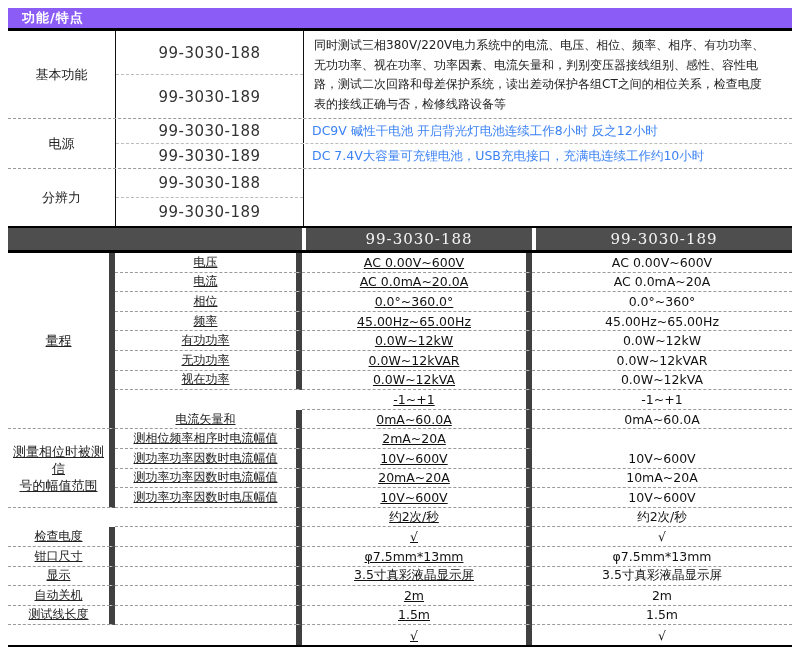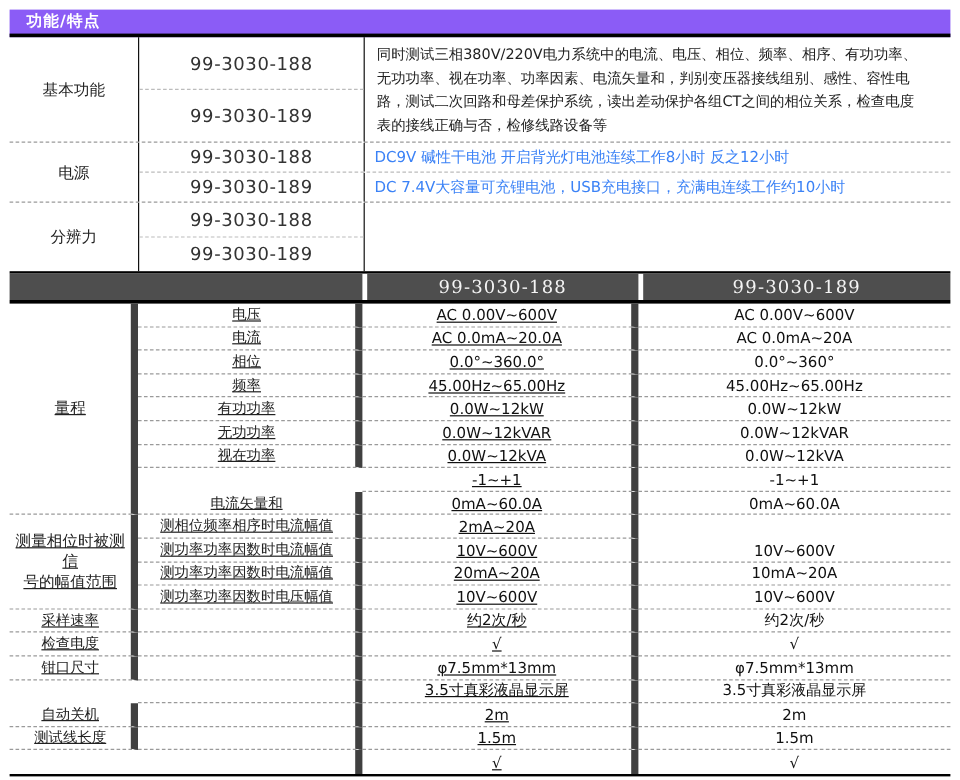--- a/index.html
+++ b/index.html
@@ -166,32 +166,32 @@
       <div class="cell vr val" style="grid-area: 10 / 3;">2mA~20A</div>
       <div class="cell vr" style="grid-area: 11 / 2;">测功率功率因数时电流幅值</div>
       <div class="cell vr val" style="grid-area: 11 / 3;">10V~600V</div>
       <div class="cell val" style="grid-area: 11 / 4;">10V~600V</div>
       <div class="cell vr" style="grid-area: 12 / 2;">测功率功率因数时电流幅值</div>
       <div class="cell vr val" style="grid-area: 12 / 3;">20mA~20A</div>
       <div class="cell val" style="grid-area: 12 / 4;">10mA~20A</div>
       <div class="cell vr" style="grid-area: 13 / 2;">测功率功率因数时电压幅值</div>
       <div class="cell vr val" style="grid-area: 13 / 3;">10V~600V</div>
       <div class="cell val" style="grid-area: 13 / 4;">10V~600V</div>
-      <div class="cell vr" style="grid-area: 14 / 1;">采样速率</div>
       <div class="cell vr" style="grid-area: 14 / 2;"></div>
       <div class="cell vr val" style="grid-area: 14 / 3;">约2次/秒</div>
       <div class="cell val" style="grid-area: 14 / 4;">约2次/秒</div>
       <div class="cell vr" style="grid-area: 15 / 1;">检查电度</div>
       <div class="cell vr" style="grid-area: 15 / 2;"></div>
       <div class="cell vr val" style="grid-area: 15 / 3;">√</div>
       <div class="cell val" style="grid-area: 15 / 4;">√</div>
       <div class="cell vr" style="grid-area: 16 / 1;">钳口尺寸</div>
       <div class="cell vr" style="grid-area: 16 / 2;"></div>
       <div class="cell vr val" style="grid-area: 16 / 3;">φ7.5mm*13mm</div>
       <div class="cell val" style="grid-area: 16 / 4;">φ7.5mm*13mm</div>
+      <div class="cell vr" style="grid-area: 17 / 1;">显示</div>
       <div class="cell vr" style="grid-area: 17 / 2;"></div>
       <div class="cell vr val" style="grid-area: 17 / 3;">3.5寸真彩液晶显示屏</div>
       <div class="cell val" style="grid-area: 17 / 4;">3.5寸真彩液晶显示屏</div>
       <div class="cell vr" style="grid-area: 18 / 1;">自动关机</div>
       <div class="cell vr" style="grid-area: 18 / 2;"></div>
       <div class="cell vr val" style="grid-area: 18 / 3;">2m</div>
       <div class="cell val" style="grid-area: 18 / 4;">2m</div>
       <div class="cell vr" style="grid-area: 19 / 1;">测试线长度</div>
       <div class="cell vr" style="grid-area: 19 / 2;"></div>
       <div class="cell vr val" style="grid-area: 19 / 3;">1.5m</div>

